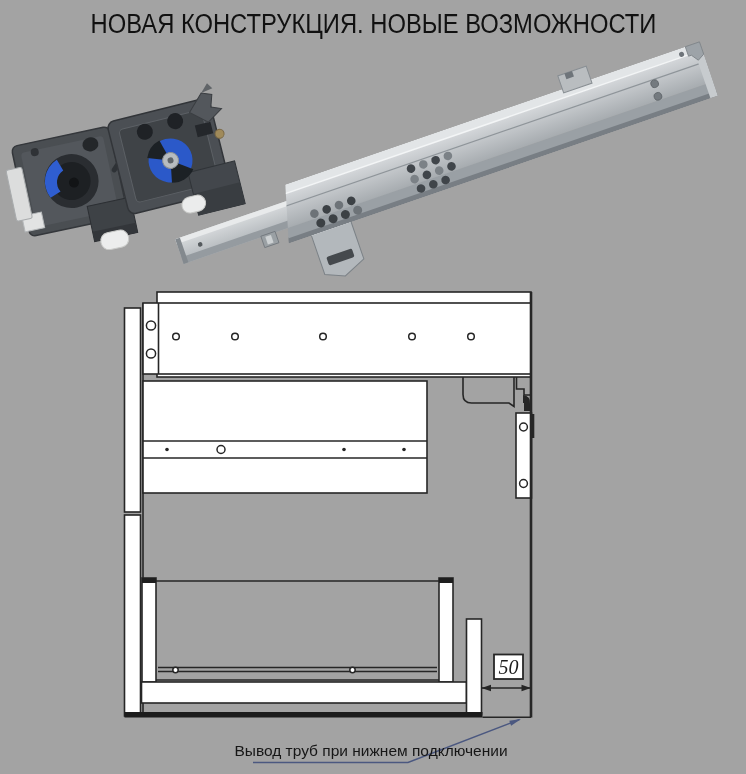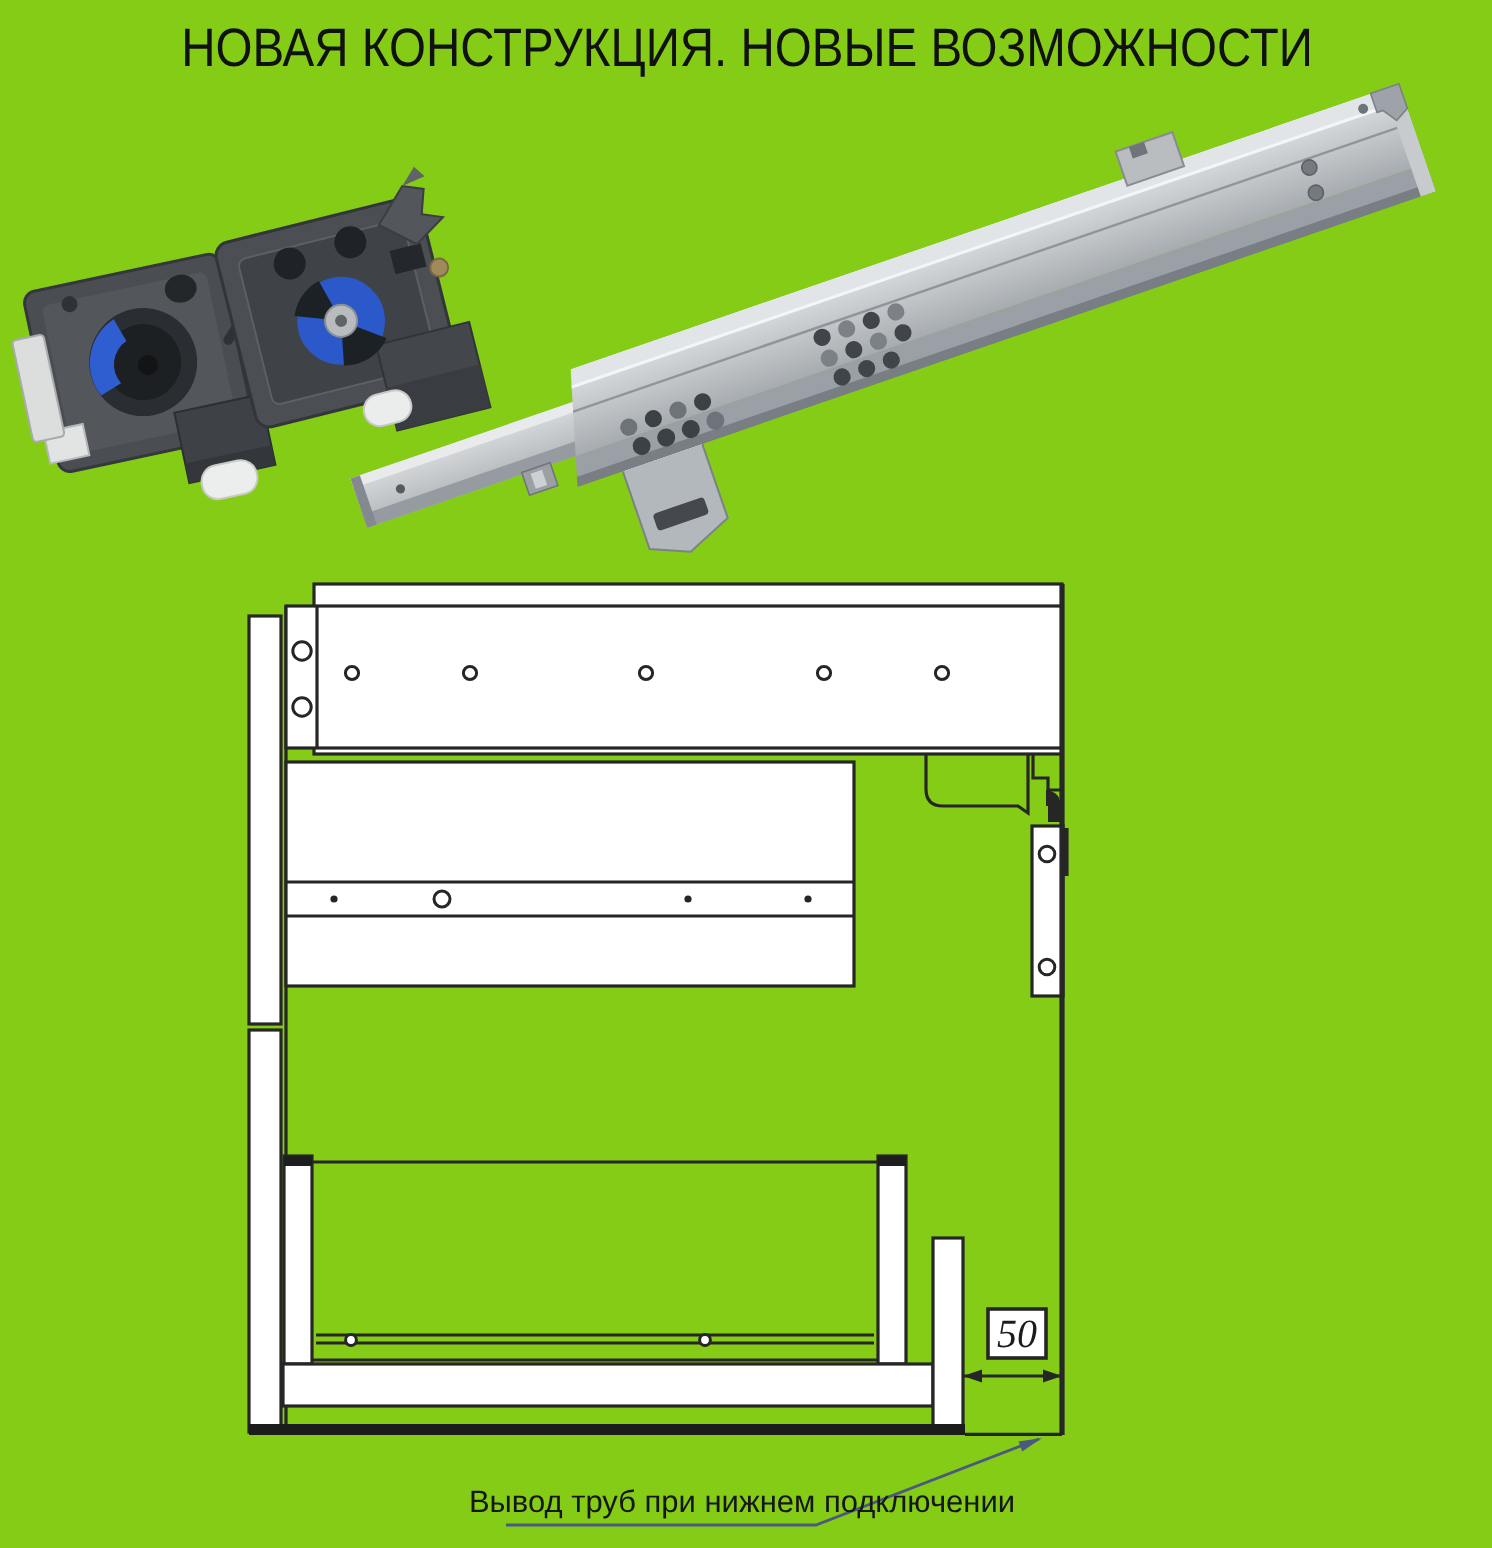--- a/index.html
+++ b/index.html
@@ -1,16 +1,16 @@
 <!DOCTYPE html>
 <html><head>
 <meta charset="utf-8">
 <style>
   html,body{margin:0;padding:0;background:#ffffff;}
-  .canvas{position:relative;width:746px;height:774px;background:#84cc16;overflow:hidden;
+  .canvas{position:relative;width:746px;height:774px;background:#a3a3a3;overflow:hidden;
           font-family:"Liberation Sans","DejaVu Sans",sans-serif;}
   .title{position:absolute;top:9px;left:0;width:746px;text-align:center;
          font-size:27px;font-weight:500;color:#111;letter-spacing:0px;white-space:nowrap;}
   .title span{display:inline-block;transform:scaleX(0.88);transform-origin:center;}
   svg{position:absolute;left:0;top:0;}
   .ln{stroke:#262626;stroke-width:1.6;fill:none;}
   .lnw{stroke:#262626;stroke-width:1.6;fill:#ffffff;}
   .hole{stroke:#262626;stroke-width:1.5;fill:#ffffff;}
   .dot{fill:#262626;stroke:none;}
   .dimtxt{font-family:"Liberation Serif","DejaVu Serif",serif;font-style:italic;

